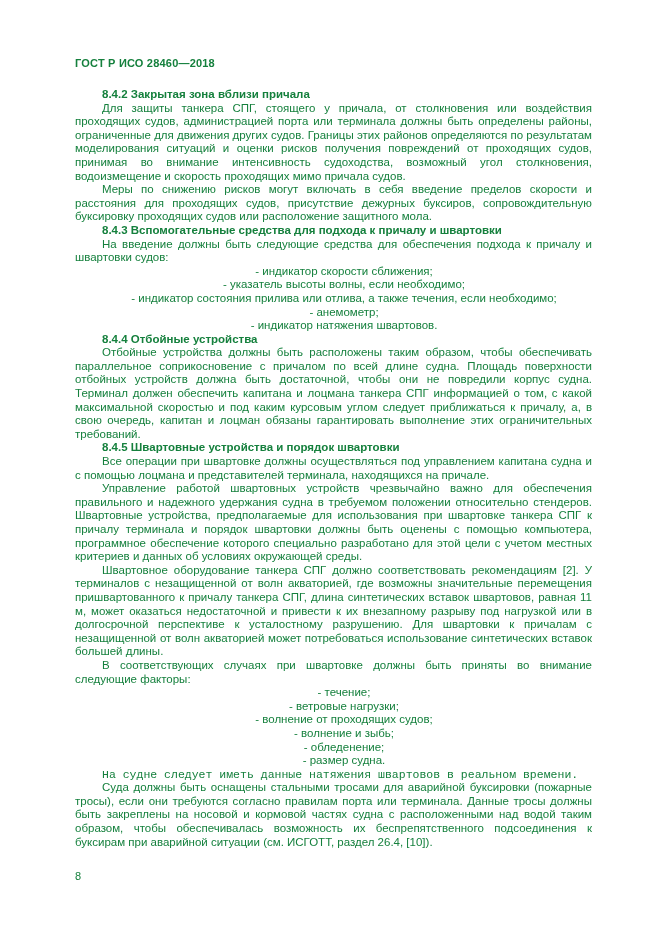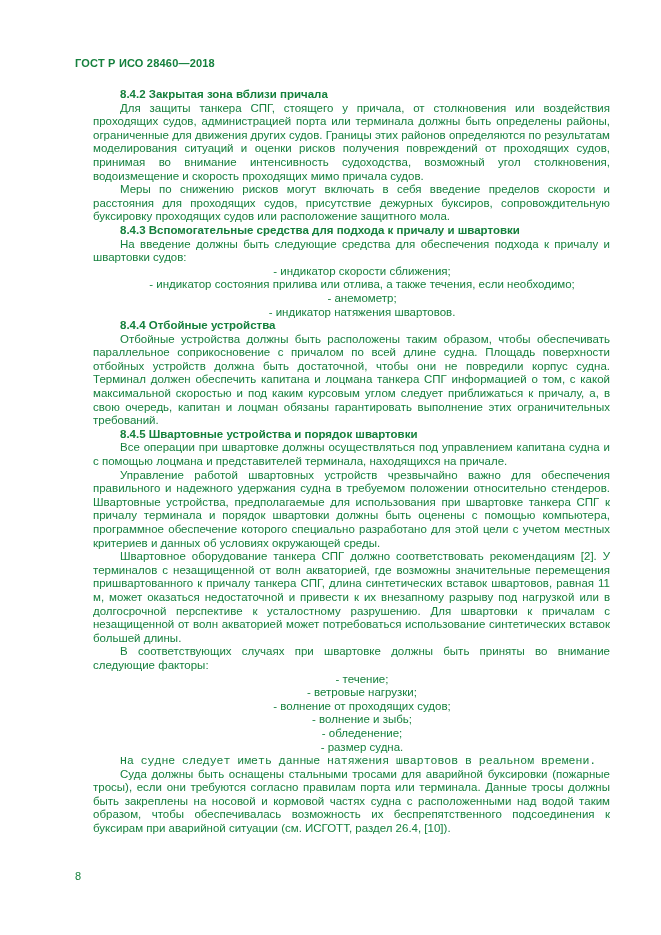--- a/index.html
+++ b/index.html
@@ -19,21 +19,21 @@
   .doc-header {
     position: absolute;
     left: 75px;
     top: 57px;
     font-size: 11px;
     font-weight: bold;
     letter-spacing: 0.2px;
   }
   .doc-content {
     position: absolute;
-    left: 93px;
+    left: 75px;
     top: 88px;
     width: 517px;
     font-size: 11.5px;
     line-height: 13.6px;
     text-align: justify;
   }
   .heading {
     font-weight: bold;
     text-indent: 27px;
     text-align: left;
@@ -58,20 +58,21 @@
 <div class="page">
   <div class="doc-header">ГОСТ Р ИСО 28460—2018</div>
 
   <div class="doc-content">
       <div class="heading">8.4.2  Закрытая зона вблизи причала</div>
       <div class="para">Для защиты танкера СПГ, стоящего у причала, от столкновения или воздействия проходящих судов, администрацией порта или терминала должны быть определены районы, ограниченные для движения других судов. Границы этих районов определяются по результатам моделирования ситуаций и оценки рисков получения повреждений от проходящих судов, принимая во внимание интенсивность судоходства, возможный угол столкновения, водоизмещение и скорость проходящих мимо причала судов.</div>
       <div class="para">Меры по снижению рисков могут включать в себя введение пределов скорости и расстояния для проходящих судов, присутствие дежурных буксиров, сопровождительную буксировку проходящих судов или расположение защитного мола.</div>
       <div class="heading">8.4.3  Вспомогательные средства для подхода к причалу и швартовки</div>
       <div class="para">На введение должны быть следующие средства для обеспечения подхода к причалу и швартовки судов:</div>
       <div class="list-item">-  индикатор скорости сближения;</div>
+      <div class="list-item">-  указатель высоты волны, если необходимо;</div>
       <div class="list-item">-  индикатор состояния прилива или отлива, а также течения, если необходимо;</div>
       <div class="list-item">-  анемометр;</div>
       <div class="list-item">-  индикатор натяжения швартовов.</div>
       <div class="heading">8.4.4  Отбойные устройства</div>
       <div class="para">Отбойные устройства должны быть расположены таким образом, чтобы обеспечивать параллельное соприкосновение с причалом по всей длине судна. Площадь поверхности отбойных устройств должна быть достаточной, чтобы они не повредили корпус судна. Терминал должен обеспечить капитана и лоцмана танкера СПГ информацией о том, с какой максимальной скоростью и под каким курсовым углом следует приближаться к причалу, а, в свою очередь, капитан и лоцман обязаны гарантировать выполнение этих ограничительных требований.</div>
       <div class="heading">8.4.5  Швартовные устройства и порядок швартовки</div>
       <div class="para">Все операции при швартовке должны осуществляться под управлением капитана судна и с помощью лоцмана и представителей терминала, находящихся на причале.</div>
       <div class="para">Управление работой швартовных устройств чрезвычайно важно для обеспечения правильного и надежного удержания судна в требуемом положении относительно стендеров. Швартовные устройства, предполагаемые для использования при швартовке танкера СПГ к причалу терминала и порядок швартовки должны быть оценены с помощью компьютера, программное обеспечение которого специально разработано для этой цели с учетом местных критериев и данных об условиях окружающей среды.</div>
       <div class="para">Швартовное оборудование танкера СПГ должно соответствовать рекомендациям [2]. У терминалов с незащищенной от волн акваторией, где возможны значительные перемещения пришвартованного к причалу танкера СПГ, длина синтетических вставок швартовов, равная 11 м, может оказаться недостаточной и привести к их внезапному разрыву под нагрузкой или в долгосрочной перспективе к усталостному разрушению. Для швартовки к причалам с незащищенной от волн акваторией может потребоваться использование синтетических вставок большей длины.</div>
       <div class="para">В соответствующих случаях при швартовке должны быть приняты во внимание следующие факторы:</div>

